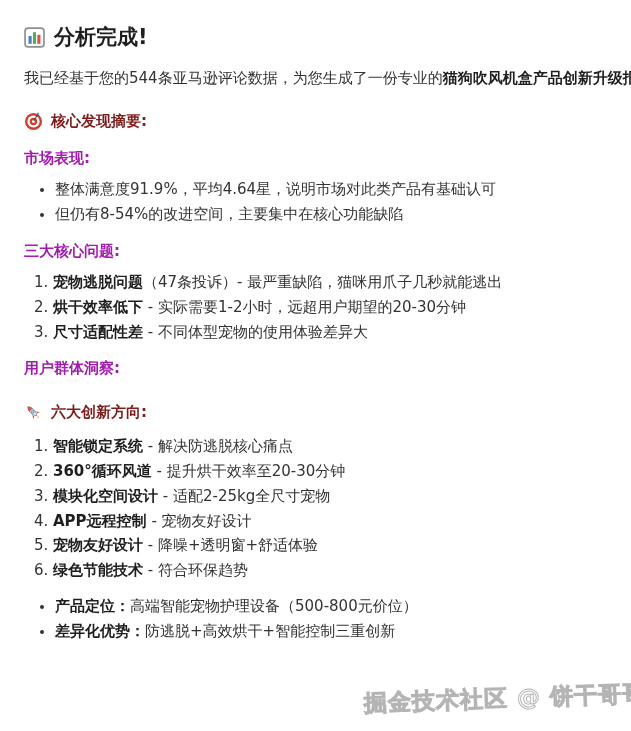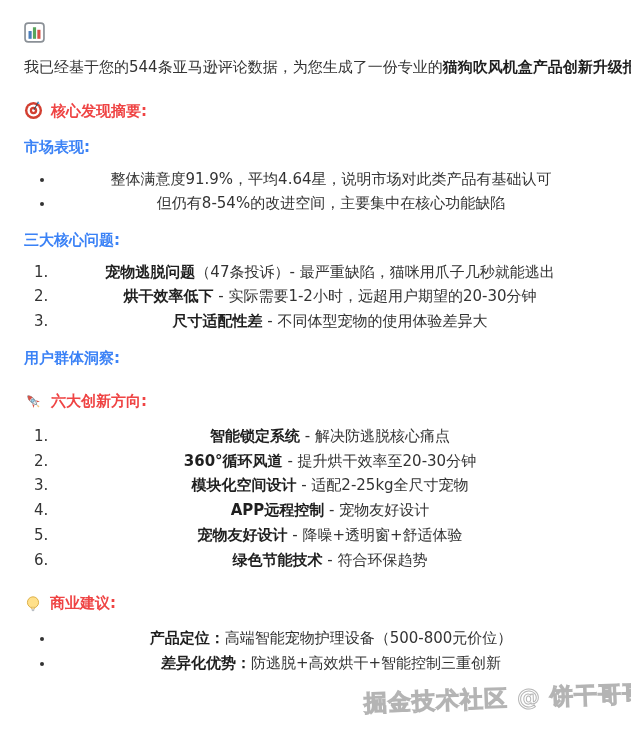--- a/index.html
+++ b/index.html
@@ -19,31 +19,31 @@
     display: flex; align-items: center; gap: 9px;
     font-size: 21px; font-weight: 700; color: #1f1f1f;
     margin: 18px 0 10px 0;
   }
   .page-title .emoji { display: inline-flex; }
 
   p { margin: 13px 0; white-space: nowrap; }
 
   .section-heading {
     display: flex; align-items: center; gap: 8px;
-    font-weight: 700; color: #ef4444;
+    font-weight: 700; color: #7f1d1d;
     margin: 21px 0 13px 0;
     white-space: nowrap;
   }
   .sub-heading {
-    font-weight: 700; color: #3b82f6;
+    font-weight: 700; color: #a21caf;
     margin: 14px 0 10px 0;
     white-space: nowrap;
   }
 
-  ul, ol { margin: 10px 0 14px 0; padding-left: 31px; text-align: center; }
+  ul, ol { margin: 10px 0 14px 0; padding-left: 31px; }
   li {
     margin: 3px 0;
     line-height: 1.45;
     white-space: nowrap;
   }
   ul li::marker { color: #333; font-size: 13px; }
   ol { padding-left: 29px; }
 
   b, strong, .bold { font-weight: 700; color: #1f1f1f; }
 
@@ -71,20 +71,21 @@
 
   <div class="page-title">
     <span class="emoji">
       <svg width="21" height="21" viewBox="0 0 20 20">
         <rect x="1" y="1" width="18" height="18" rx="3" fill="#ffffff" stroke="#8a9096" stroke-width="1.6"></rect>
         <rect x="4.3" y="8.6" width="3" height="7.4" fill="#4a7ebb"></rect>
         <rect x="8.5" y="5" width="3" height="11" fill="#58a55c"></rect>
         <rect x="12.7" y="7.4" width="3" height="8.6" fill="#d65348"></rect>
       </svg>
     </span>
+    <span>分析完成!</span>
   </div>
 
   <p><span>我已经基于您的544条亚马逊评论数据，为您生成了一份专业的</span><b>猫狗吹风机盒产品创新升级报告</b></p>
 
   <div class="section-heading">
     <span class="emoji">
       <svg width="19" height="19" viewBox="0 0 20 20">
         <circle cx="10" cy="10" r="9" fill="#d23f31"></circle>
         <circle cx="10" cy="10" r="6.4" fill="#ffffff"></circle>
         <circle cx="10" cy="10" r="3.9" fill="#d23f31"></circle>
@@ -128,30 +129,20 @@
   </div>
   <ol>
     <li><b>智能锁定系统</b><span> - 解决防逃脱核心痛点</span></li>
     <li><b>360°循环风道</b><span> - 提升烘干效率至20-30分钟</span></li>
     <li><b>模块化空间设计</b><span> - 适配2-25kg全尺寸宠物</span></li>
     <li><b>APP远程控制</b><span> - 宠物友好设计</span></li>
     <li><b>宠物友好设计</b><span> - 降噪+透明窗+舒适体验</span></li>
     <li><b>绿色节能技术</b><span> - 符合环保趋势</span></li>
   </ol>
 
-  <div class="section-heading">
-    <span class="emoji">
-      <svg width="18" height="18" viewBox="0 0 20 20">
-        <circle cx="10" cy="8.2" r="6.2" fill="#ffe08a" stroke="#d9a93c" stroke-width="1"></circle>
-        <path d="M8 13.6 L12 13.6 L11.6 15.4 L8.4 15.4 Z" fill="#fff3cf" stroke="#d9a93c" stroke-width="0.7"></path>
-        <path d="M8.4 15.8 h3.2 v1 a1.3 1.3 0 0 1 -1.3 1.2 h-0.6 a1.3 1.3 0 0 1 -1.3 -1.2 Z" fill="#b9bec4"></path>
-      </svg>
-    </span>
-    <span>商业建议:</span>
-  </div>
   <ul>
     <li><b>产品定位：</b><span>高端智能宠物护理设备（500-800元价位）</span></li>
     <li><b>差异化优势：</b><span>防逃脱+高效烘干+智能控制三重创新</span></li>
 
   </ul>
 
 </div>
 
 <div class="watermark">掘金技术社区 @ 饼干哥哥</div>
 

